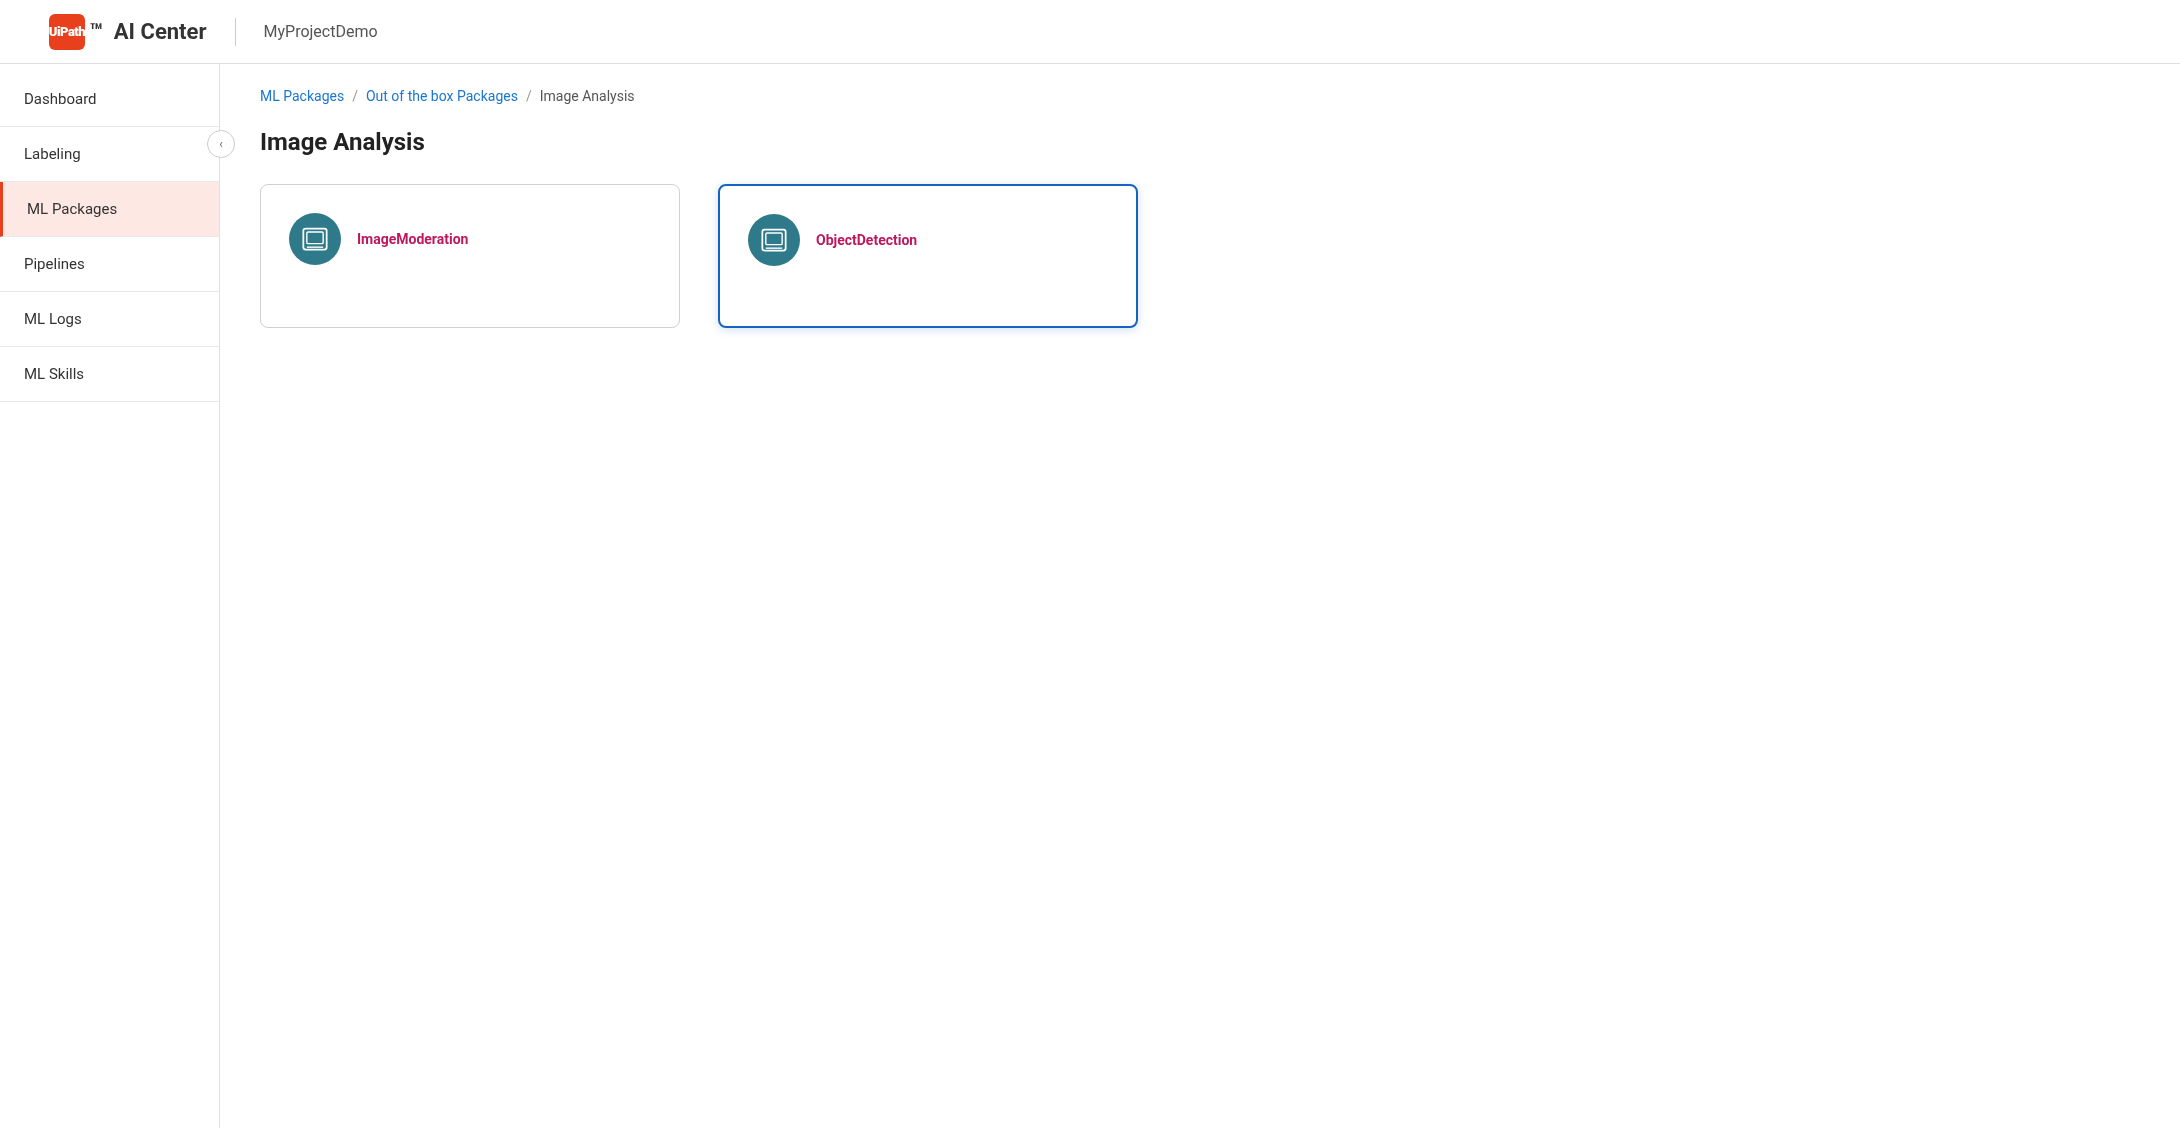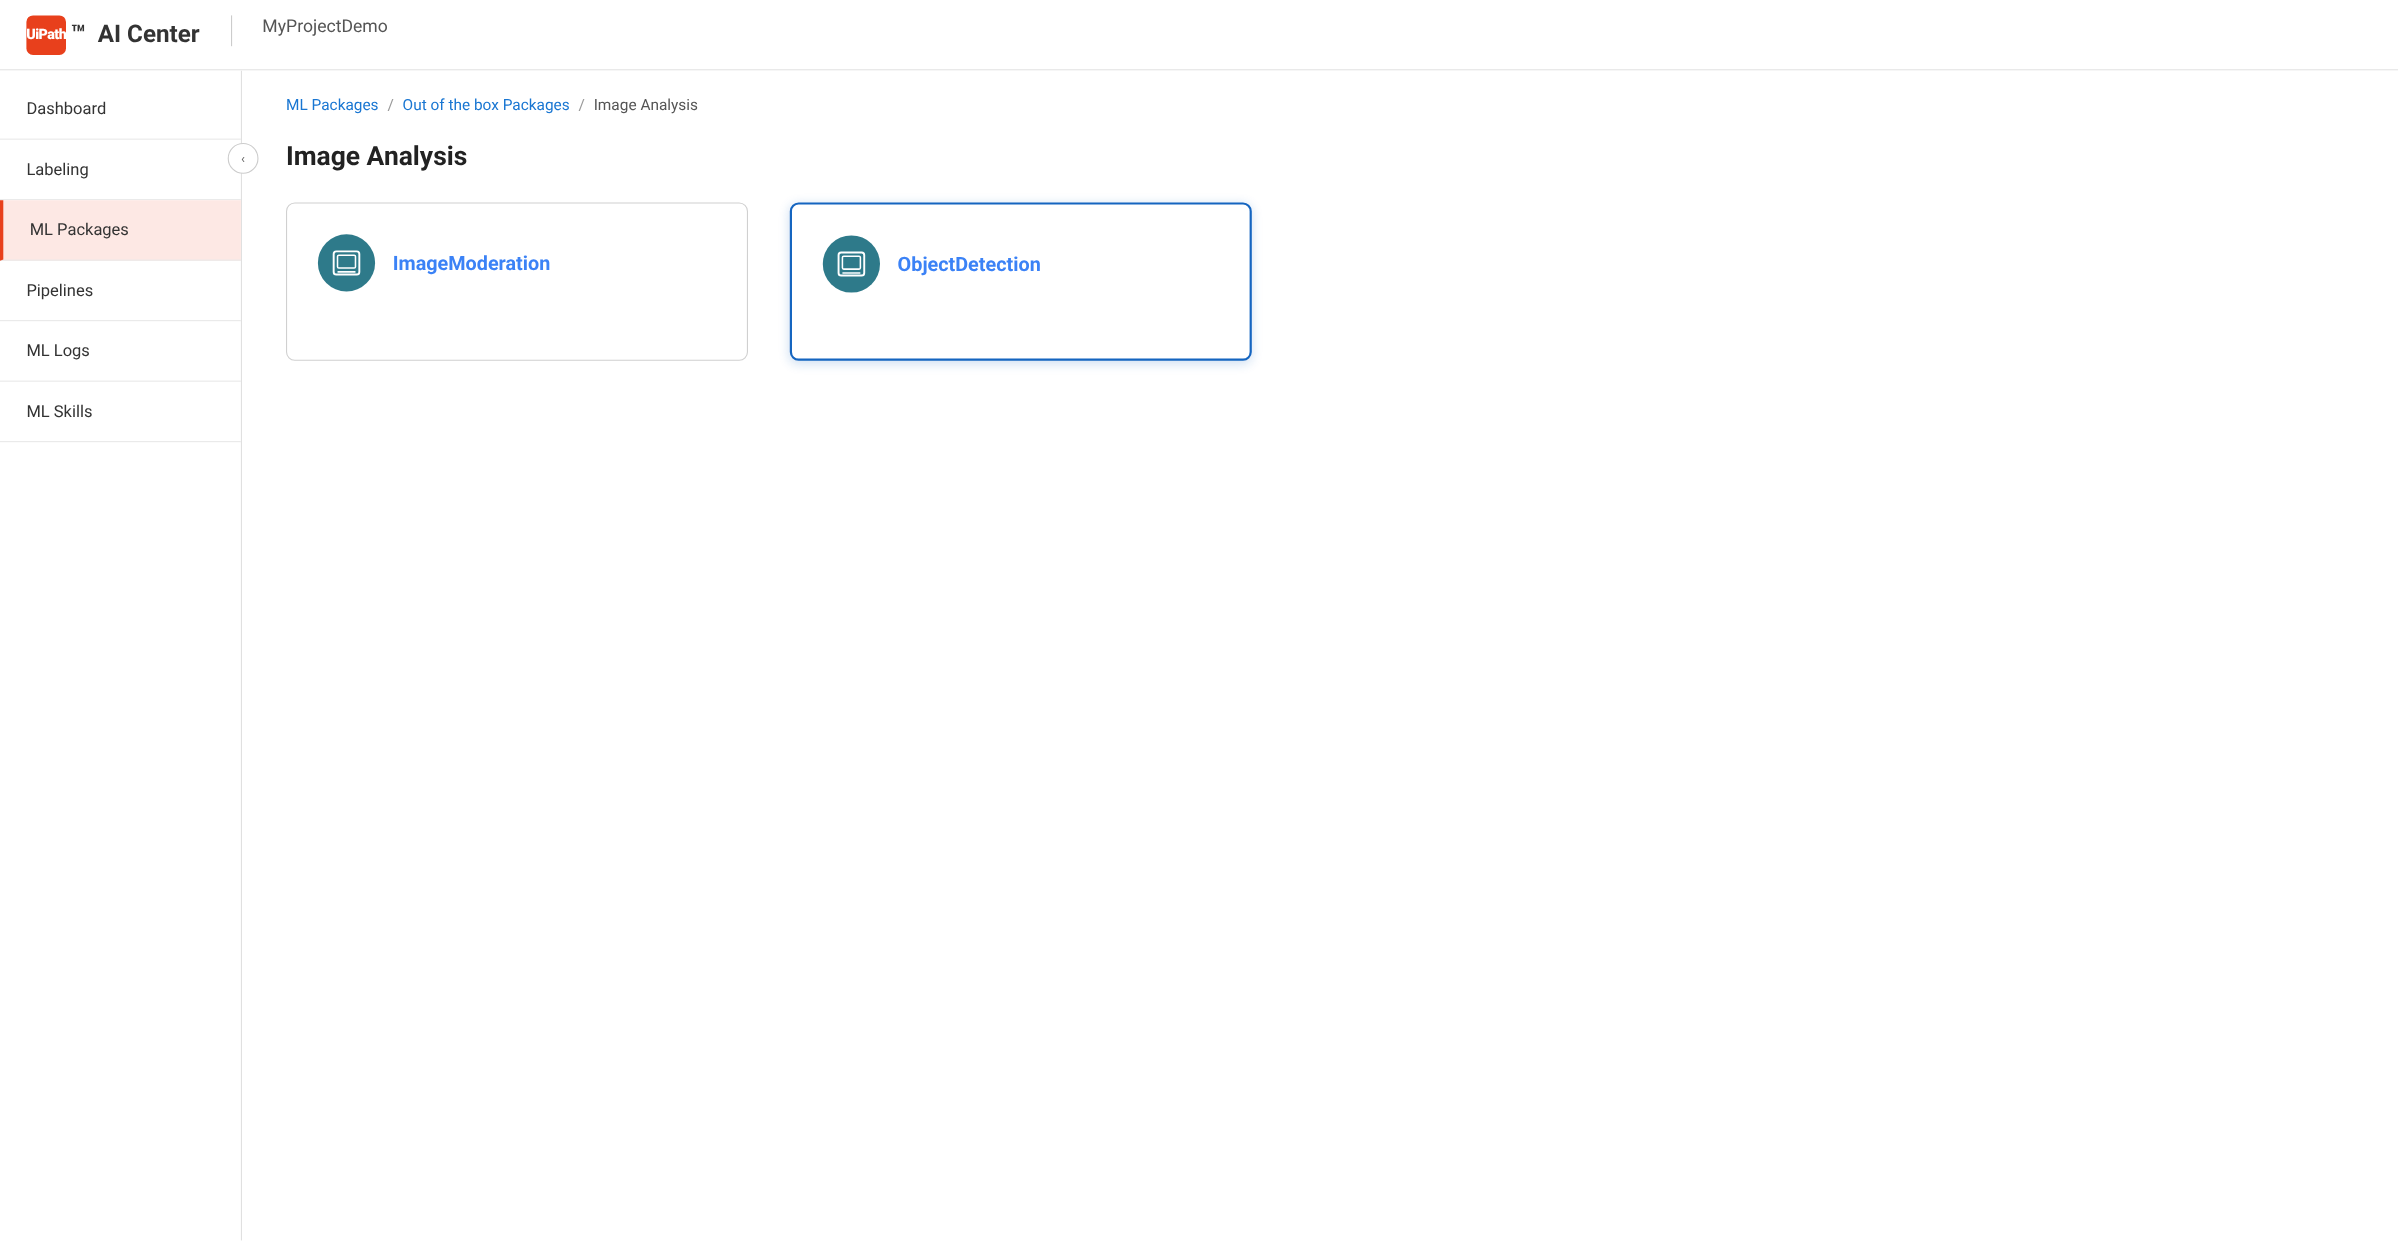--- a/index.html
+++ b/index.html
@@ -10,22 +10,23 @@
       display: flex;
       align-items: center;
       padding: 0 24px;
       height: 64px;
       border-bottom: 1px solid #e0e0e0;
       background: #fff;
       flex-shrink: 0;
     }
     .logo-area {
       display: flex;
-      align-items: flex-start;
+      align-items: center;
       gap: 8px;
+      margin-left: 25px;
     }
     .uipath-logo {
       display: flex;
       align-items: center;
       gap: 4px;
     }
     .logo-box {
       width: 36px;
       height: 36px;
       background: #e8401c;
@@ -181,23 +182,23 @@
       justify-content: center;
       flex-shrink: 0;
     }
     .card-icon svg {
       width: 28px;
       height: 28px;
       fill: white;
     }
 
     .card-title {
-      font-size: 18px;
+      font-size: 14px;
       font-weight: 700;
-      color: #3b82f6;
+      color: #be185d;
     }
 
     .card-description {
       font-size: 14px;
       color: #555;
       line-height: 1.6;
     }
   </style>
 </head>
 <body>

